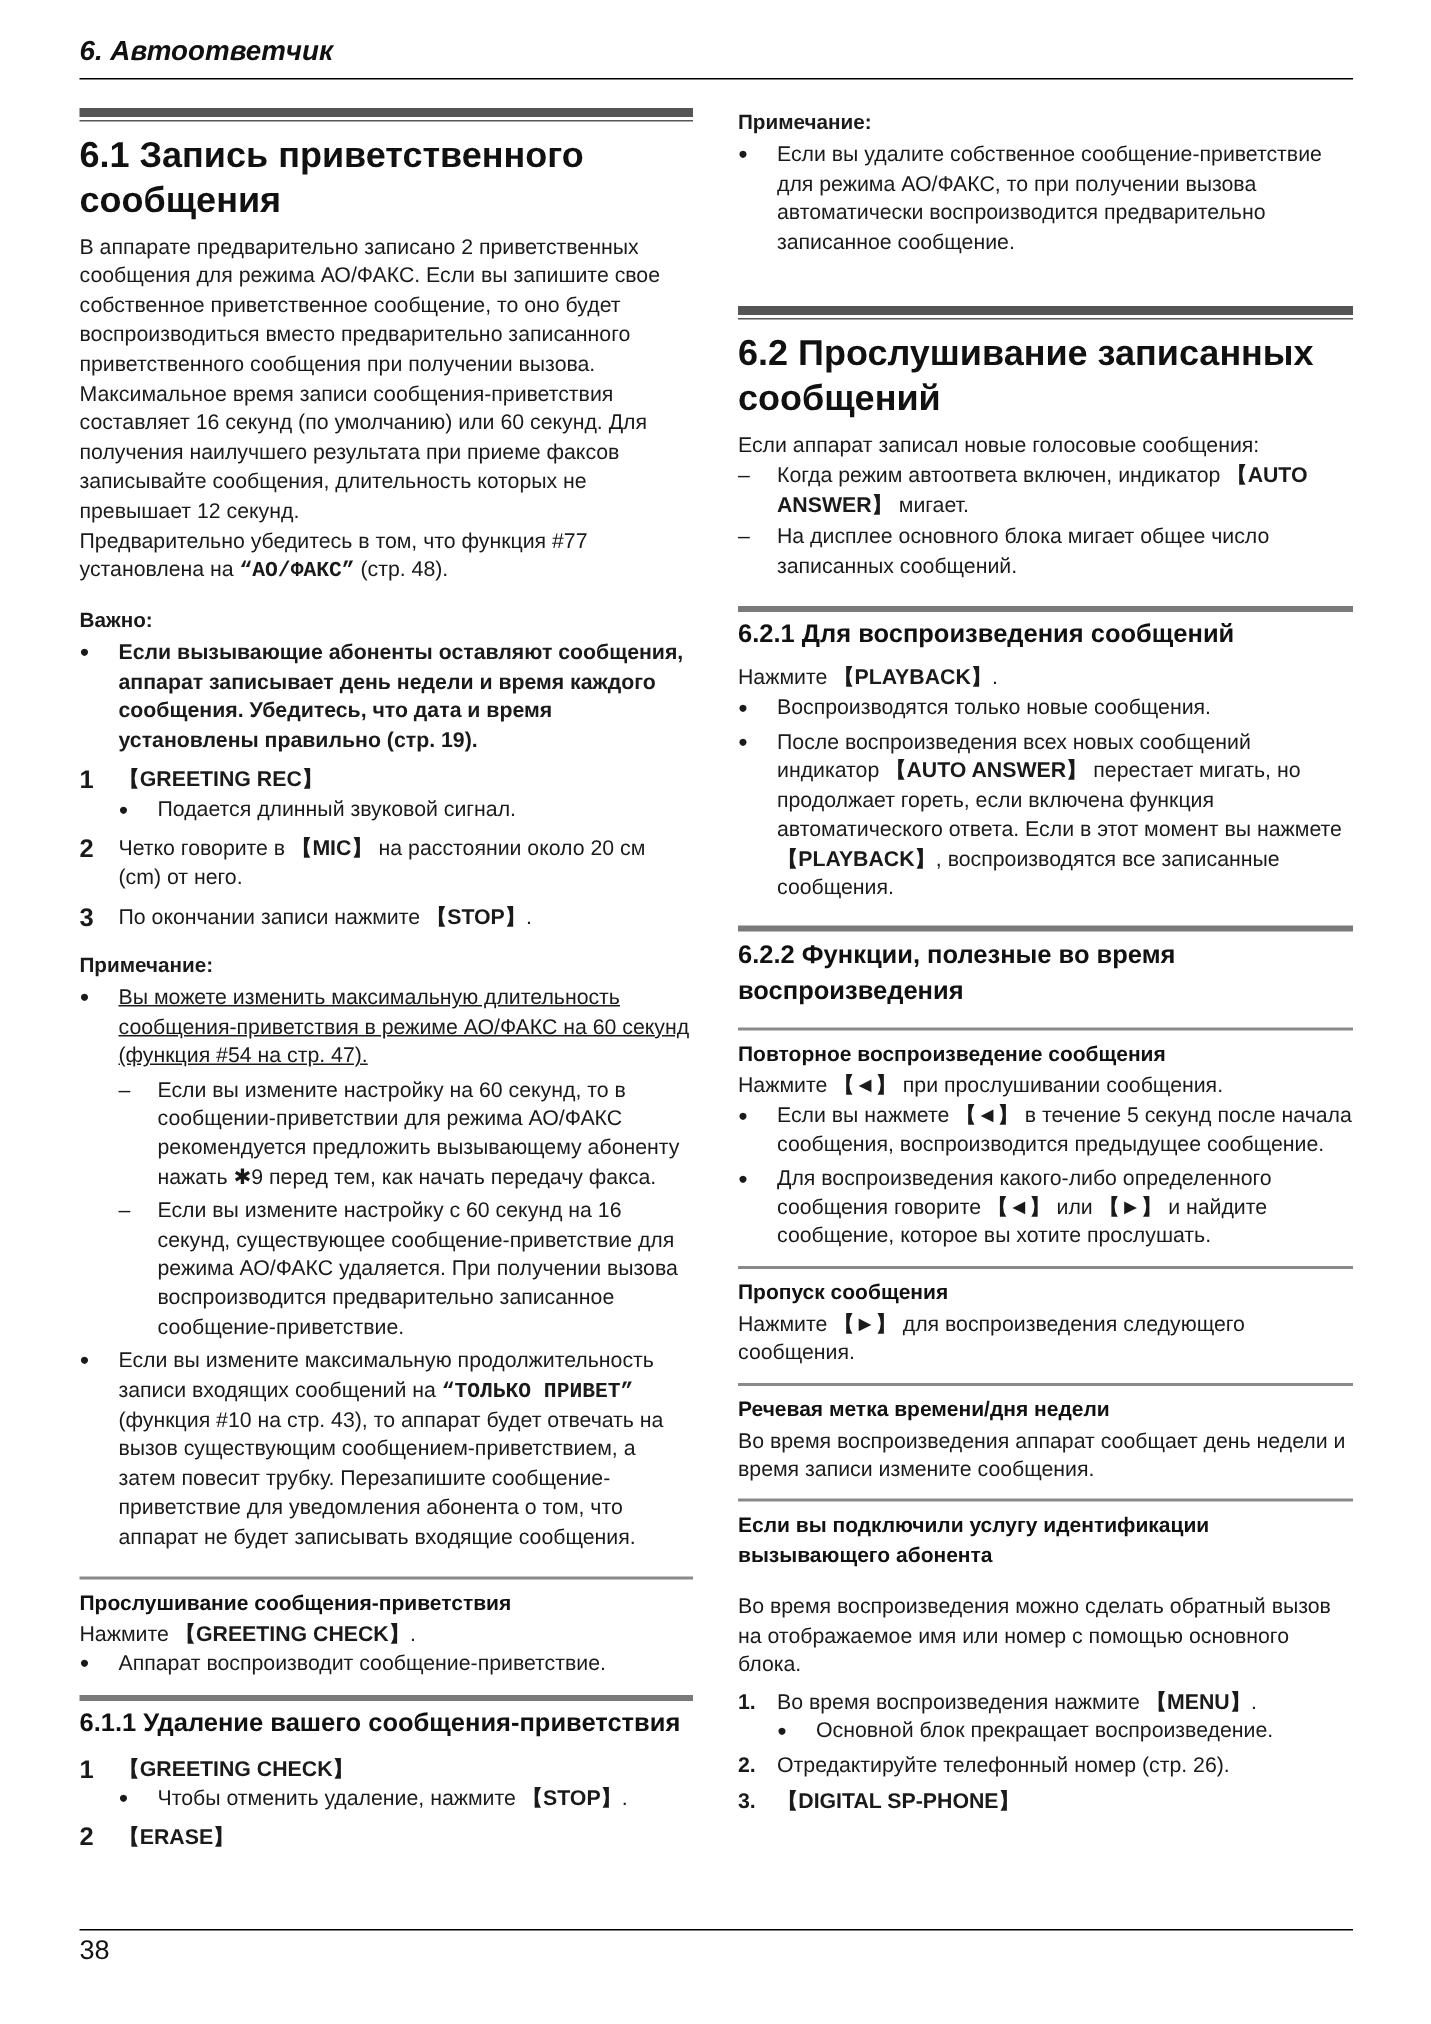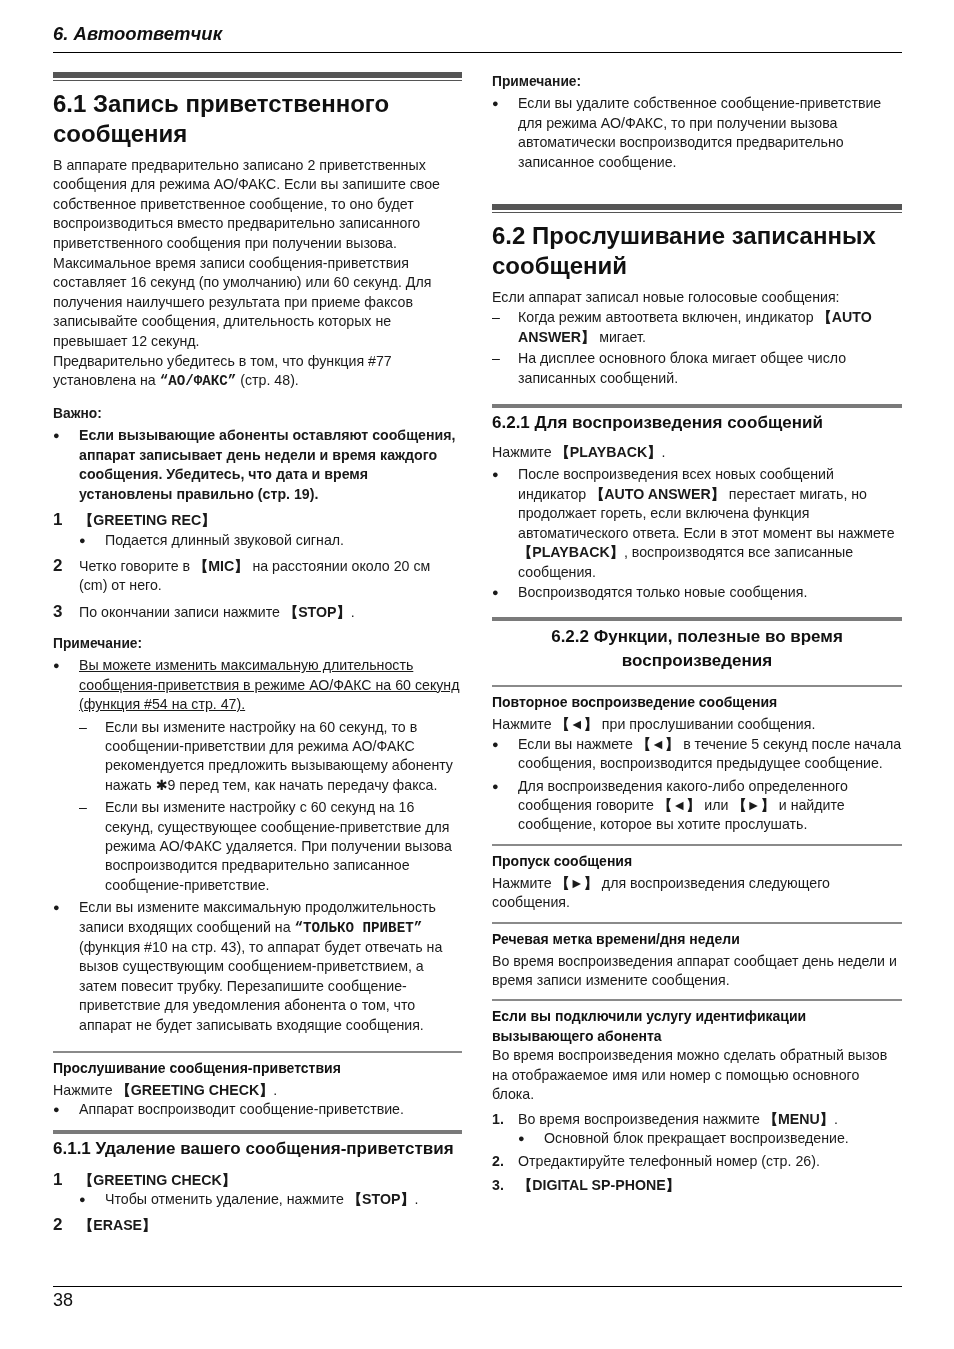--- a/index.html
+++ b/index.html
@@ -108,43 +108,43 @@
   <div class="h1-bar2"></div>
   <div class="h1">6.2 Прослушивание записанных сообщений</div>
 
   <p>Если аппарат записал новые голосовые сообщения:</p>
   <p class="dash" style="margin-top:1px;"><span>Когда режим автоответа включен, индикатор </span><span class="key">【AUTO ANSWER】</span><span> мигает.</span></p>
   <p class="dash" style="margin-top:2px;">На дисплее основного блока мигает общее число записанных сообщений.</p>
 
   <div class="h2-bar" style="margin-top:16px;"></div>
   <p class="h2">6.2.1 Для воспроизведения сообщений</p>
   <p style="margin-top:8px;"><span>Нажмите </span><span class="key">【PLAYBACK】</span><span>.</span></p>
+  <p class="bullet" style="margin-top:1px;">Воспроизводятся только новые сообщения.</p>
   <p class="bullet" style="margin-top:3px;"><span>После воспроизведения всех новых сообщений индикатор </span><span class="key">【AUTO ANSWER】</span><span> перестает мигать, но продолжает гореть, если включена функция автоматического ответа. Если в этот момент вы нажмете </span><span class="key">【PLAYBACK】</span><span>, воспроизводятся все записанные сообщения.</span></p>
-  <p class="bullet" style="margin-top:1px;">Воспроизводятся только новые сообщения.</p>
 
   <div class="h2-bar" style="margin-top:15px;"></div>
-  <p class="h2" style="margin-top:4px;text-align:center;">6.2.2 Функции, полезные во время воспроизведения</p>
+  <p class="h2" style="margin-top:4px;">6.2.2 Функции, полезные во время воспроизведения</p>
 
   <div class="h3-bar" style="margin-top:12px;"></div>
   <p class="h3">Повторное воспроизведение сообщения</p>
   <p style="margin-top:3px;"><span>Нажмите </span><span class="key">【◄】</span><span> при прослушивании сообщения.</span></p>
   <p class="bullet"><span>Если вы нажмете </span><span class="key">【◄】</span><span> в течение 5 секунд после начала сообщения, воспроизводится предыдущее сообщение.</span></p>
   <p class="bullet" style="margin-top:3px;"><span>Для воспроизведения какого-либо определенного сообщения говорите </span><span class="key">【◄】</span><span> или </span><span class="key">【►】</span><span> и найдите сообщение, которое вы хотите прослушать.</span></p>
 
   <div class="h3-bar" style="margin-top:9px;"></div>
   <p class="h3">Пропуск сообщения</p>
   <p style="margin-top:3px;"><span>Нажмите </span><span class="key">【►】</span><span> для воспроизведения следующего сообщения.</span></p>
 
   <div class="h3-bar" style="margin-top:9px;"></div>
   <p class="h3">Речевая метка времени/дня недели</p>
   <p style="margin-top:3px;">Во время воспроизведения аппарат сообщает день недели и время записи измените сообщения.</p>
 
   <div class="h3-bar" style="margin-top:9px;"></div>
   <p class="h3">Если вы подключили услугу идентификации вызывающего абонента</p>
-  <p style="margin-top:0;">Во время воспроизведения можно сделать обратный вызов на отображаемое имя или номер с помощью основного блока.</p>
+  <p style="margin-top:16px;">Во время воспроизведения можно сделать обратный вызов на отображаемое имя или номер с помощью основного блока.</p>
 
   <div class="ostep" style="margin-top:5px;">
     <span class="ostep-num">1.</span>
     <span>Во время воспроизведения нажмите </span><span class="key">【MENU】</span><span>.</span>
   </div>
   <p class="sub-bullet">Основной блок прекращает воспроизведение.</p>
   <div class="ostep" style="margin-top:4px;">
     <span class="ostep-num">2.</span>
     <span>Отредактируйте телефонный номер (стр. 26).</span>
   </div>

